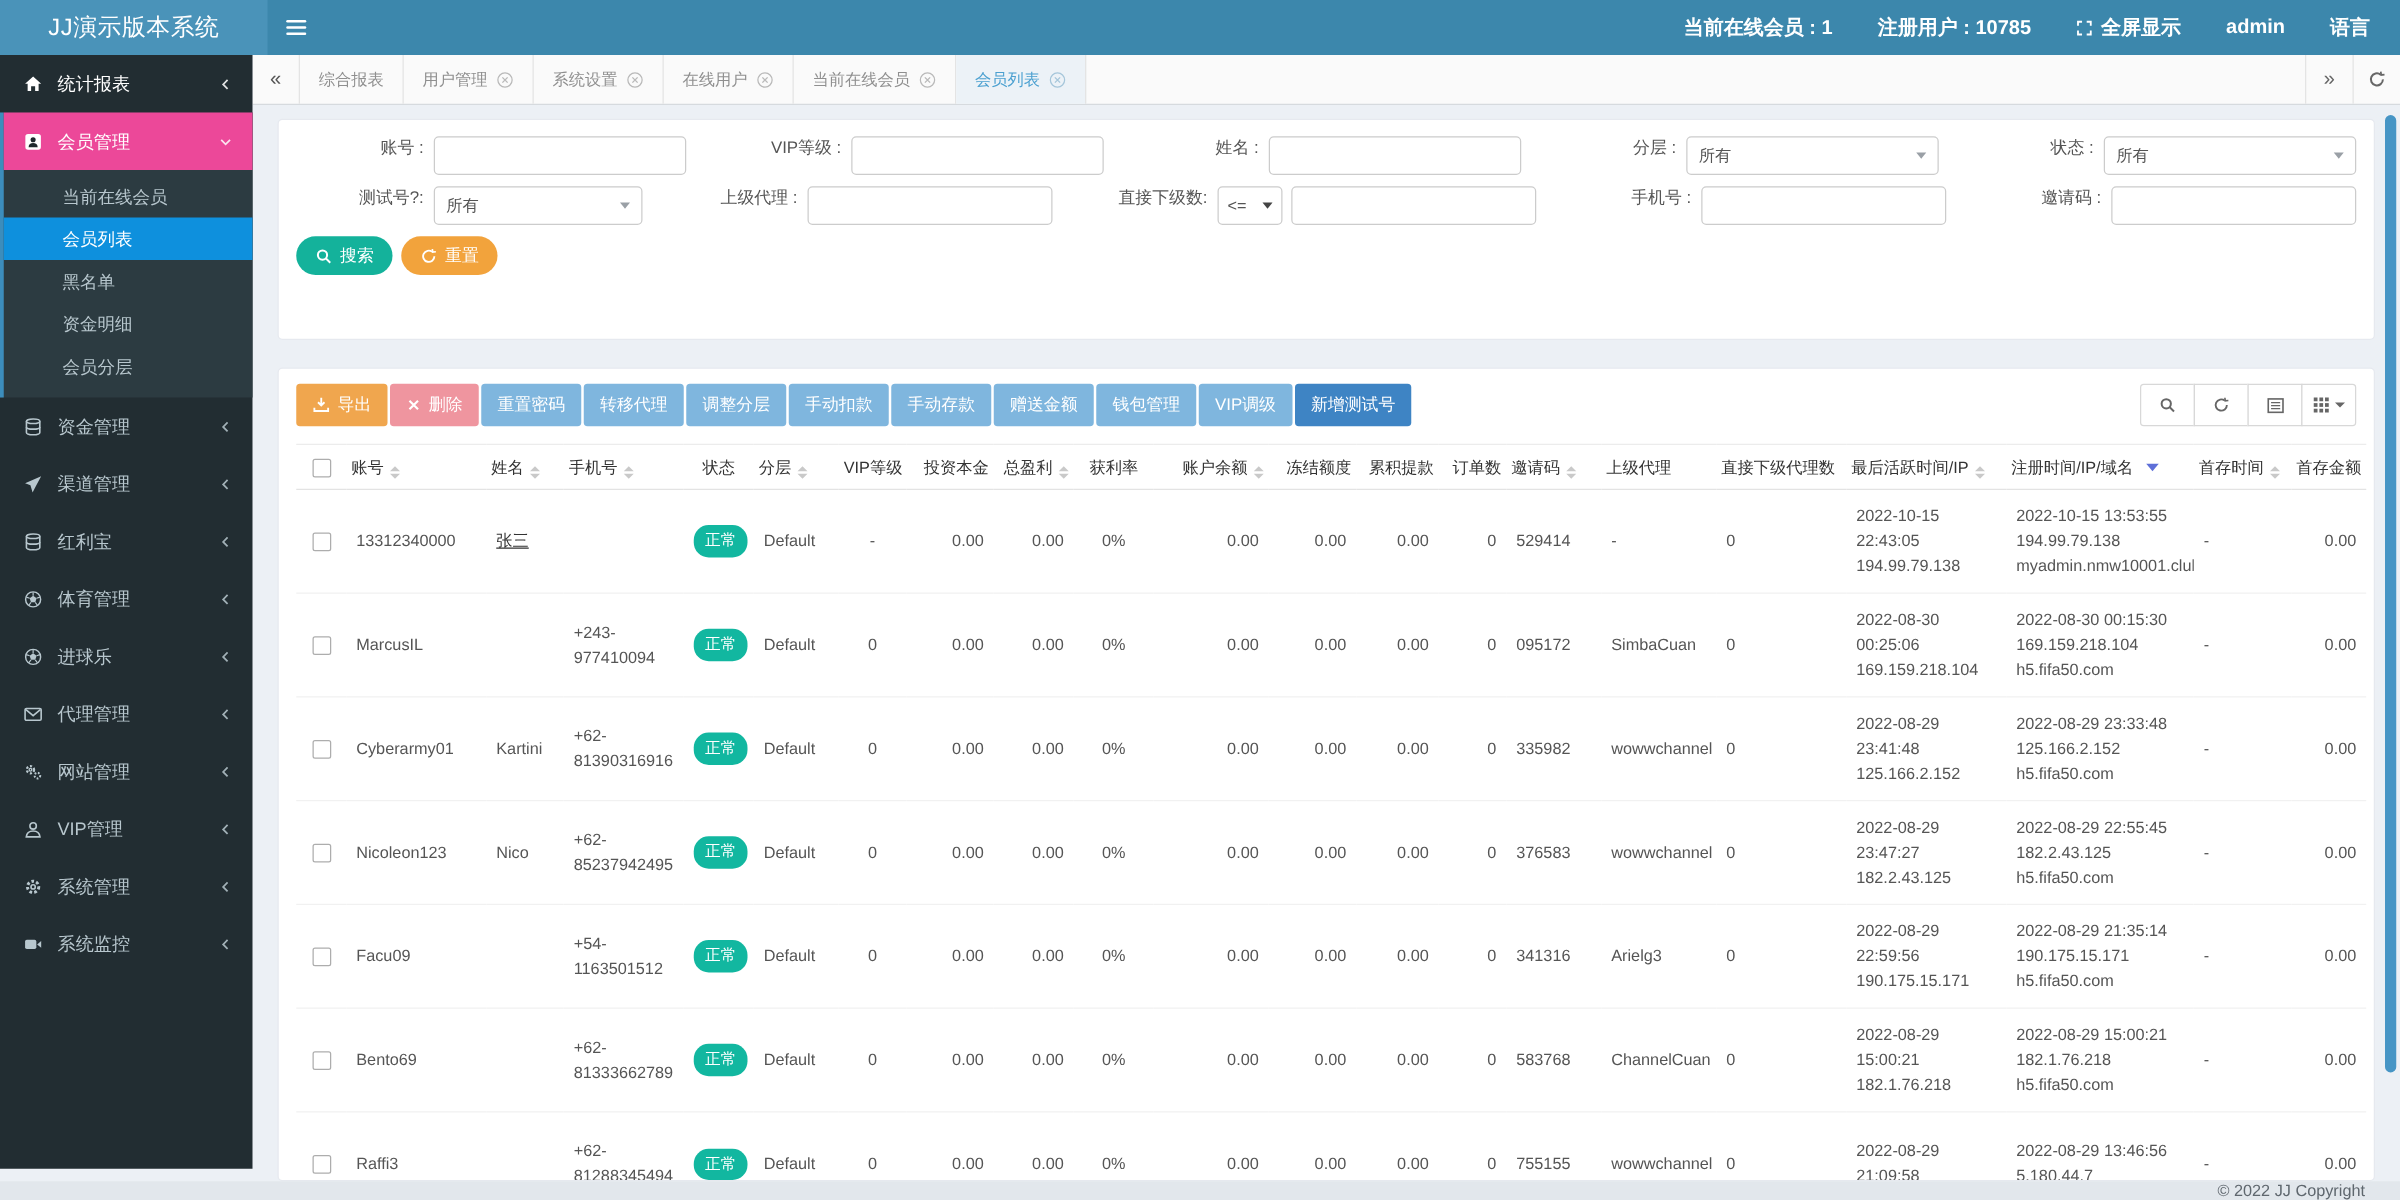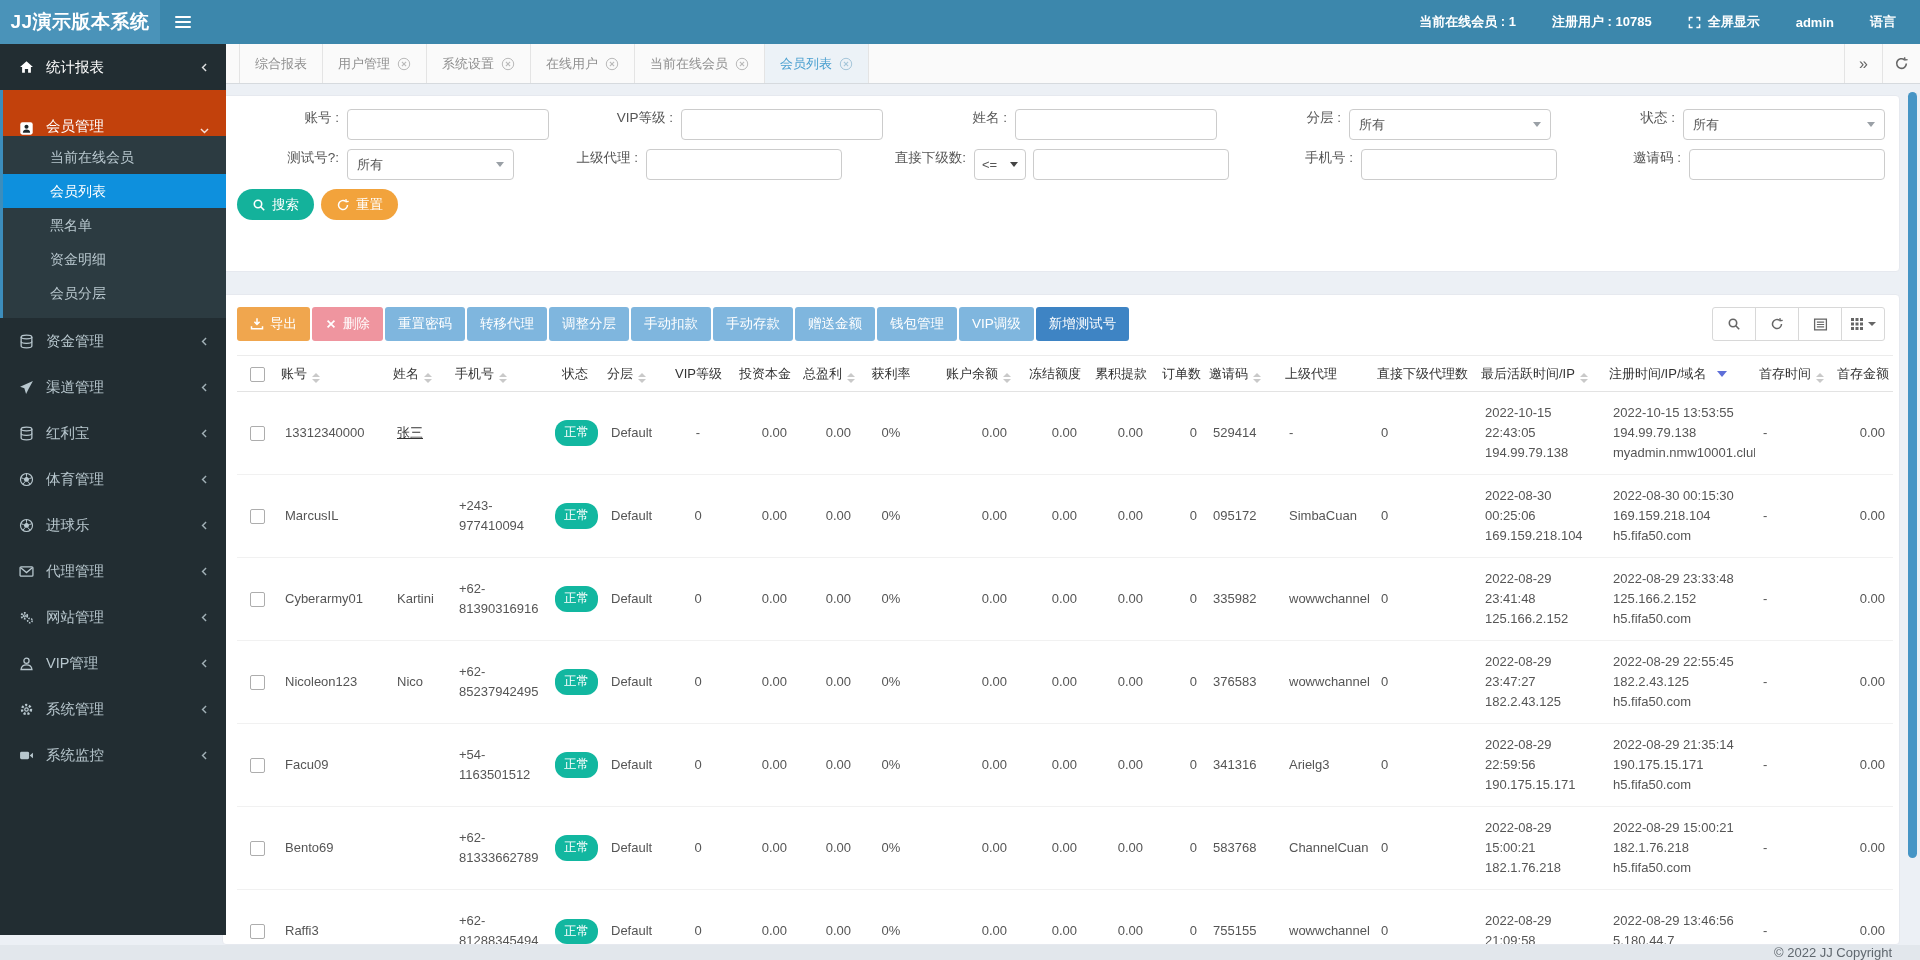--- a/index.html
+++ b/index.html
@@ -1,36 +1,36 @@
 <!DOCTYPE html>
 <html style="--navbar: #3c87ac; --logo: #4a93b9; --sidebar: #222d32; --submenu: #2c3b41; --menu_active: #0e90dd; --accent: #3c8dbc; --badge: #12b7a0; --btn_search: #14b29b; --btn_reset: #f2a33c; --btn_export: #f0a64e; --btn_delete: #ef959f; --btn_info: #7fb6de; --btn_primary: #3e84c4; --scrollbar: #4695c5; --tab_active_text: #4ba0d0;"><head>
 <meta charset="utf-8">
 <style>
   * { box-sizing: border-box; margin:0; padding:0; }
   html,body { width:1920px; height:960px; overflow:hidden; }
   body { font-family:"Liberation Sans","DejaVu Sans",sans-serif; background:#ecf0f5; position:relative; font-size:13px; color:#555; }
 
   
   .navbar { position:absolute; top:0; left:0; right:0; height:44px; background:var(--navbar,#3c87ac); display:flex; align-items:stretch; z-index:30; }
-  .logo { width:160px; background:var(--logo,#4a93b9); color:#fff; font-size:19px; font-weight:bold; display:flex; align-items:center; justify-content:center; letter-spacing:.5px; }
+  .logo { width:214px; background:var(--logo,#4a93b9); color:#fff; font-size:19px; font-weight:normal; display:flex; align-items:center; justify-content:center; letter-spacing:.5px; }
   .nav-burger { width:46px; display:flex; align-items:center; justify-content:center; cursor:pointer; }
   .nav-burger span { display:block; width:16px; }
   .nav-burger i { display:block; height:2px; background:#fff; margin:3px 0; border-radius:1px; }
-  .nav-right { margin-left:auto; display:flex; align-items:center; gap:36px; padding-right:24px; color:#fff; font-weight:bold; font-size:13px; }
+  .nav-right { margin-left:auto; display:flex; align-items:center; gap:36px; padding-right:24px; color:#fff; font-weight:bold; font-size:16px; }
   .nav-item { display:flex; align-items:center; gap:7px; cursor:pointer; white-space:nowrap; }
   .nav-item .icon svg { display:block; }
 
   
-  .sidebar { position:absolute; top:44px; left:0; bottom:25px; width:226px; background:var(--sidebar,#222d32); z-index:20; }
+  .sidebar { position:absolute; top:44px; left:0; bottom:25px; width:202px; background:var(--sidebar,#222d32); z-index:20; }
   .side-item { display:flex; align-items:center; height:46px; padding-left:19px; color:#b8c7ce; font-size:14.5px; cursor:pointer; }
   .side-menu > .side-item:first-child { color:#fff; }
   .side-item .icon { width:17px; margin-right:10px; display:flex; }
   .side-item .chev { margin-left:auto; margin-right:15px; opacity:.85; width:12px; }
   .side-block { border-left:3px solid var(--accent,#3c8dbc); background:var(--submenu,#2c3b41); }
-  .side-block .side-item { background:#c2410c; color:#fff; padding-left:16px;align-items:flex-end; }
+  .side-block .side-item { background:#ec4899; color:#fff; padding-left:16px; }
   .submenu { padding:4px 0 8px; }
   .sub-item { height:34px; line-height:34px; padding-left:47px; color:#b8c7ce; font-size:14px; cursor:pointer; }
   .sub-item.active { background:var(--menu_active,#0e90dd); color:#fff; }
 
   
   .main { position:absolute; top:44px; left:202px; right:0; bottom:15px; overflow:hidden; }
 
   .tabbar { height:40px; background:#fafafa; border-bottom:1px solid #d6dade; display:flex; align-items:stretch; }
   .tab-arrow { width:38px; display:flex; align-items:center; justify-content:center; color:#555; font-size:16px; cursor:pointer; border-right:1px solid #e4e4e4; }
   .tabs { display:flex; }

